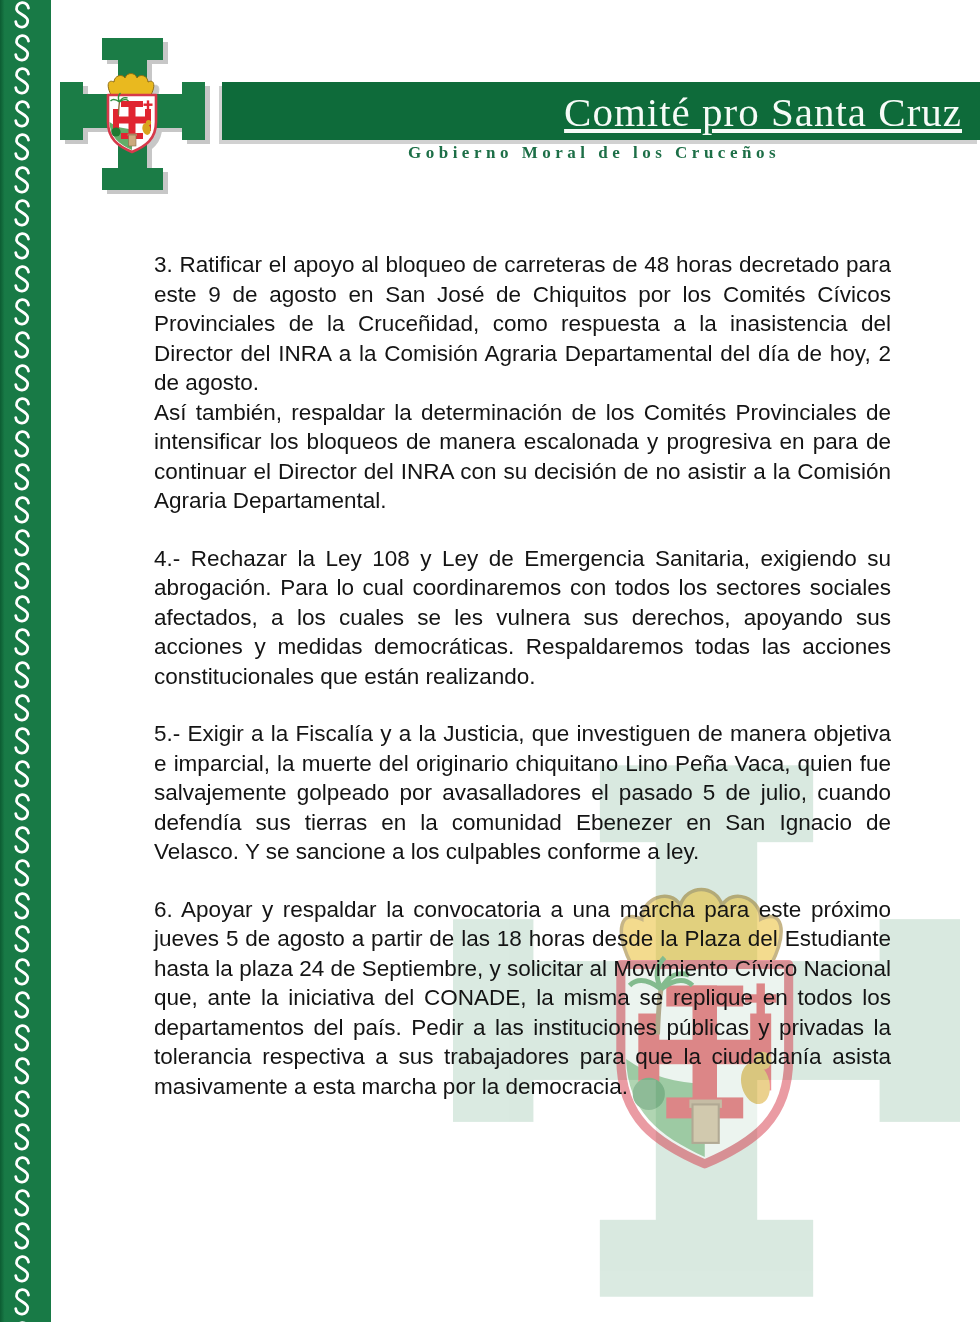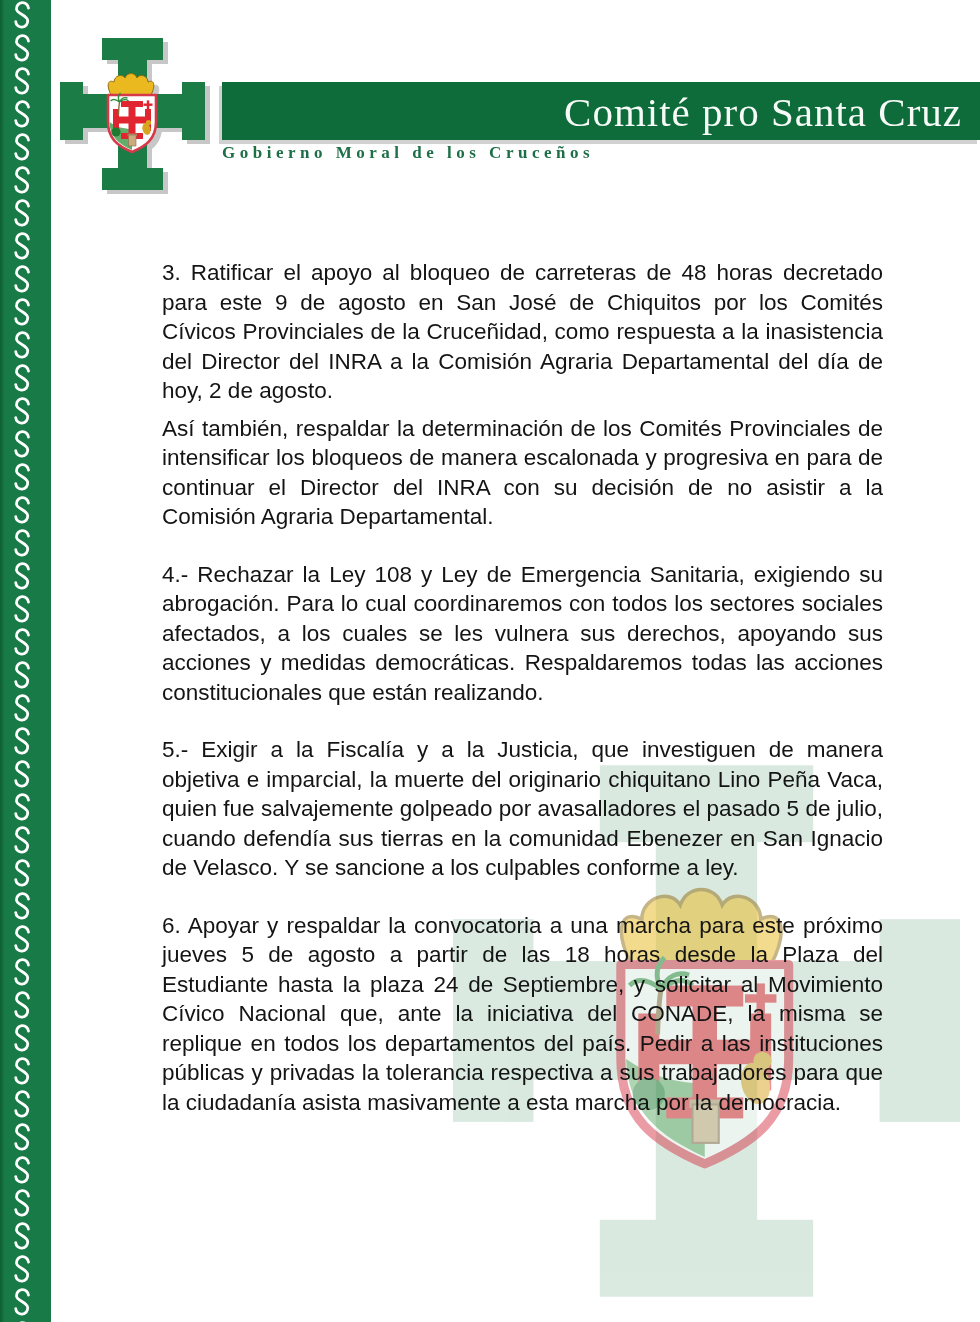--- a/index.html
+++ b/index.html
@@ -48,27 +48,28 @@
     padding-right: 18px;
     z-index: 2;
   }
   .banner-title {
     font-family: "Liberation Serif", serif;
     font-size: 41px;
     letter-spacing: 1px;
     color: #f6fbf7;
     white-space: nowrap;
     padding-top: 2px;
+    text-decoration: underline;
   }
 
   .subtitle {
     position: absolute;
     left: 222px; top: 143px;
     width: 744px;
-    text-align: left;
+    text-align: center;
     font-family: "Liberation Serif", serif;
     font-weight: bold;
     font-size: 17px;
     letter-spacing: 4.5px;
     color: #1d6f47;
     z-index: 2;
   }
 
   
   .watermark {
@@ -86,21 +87,21 @@
   .body-text {
     position: absolute;
     left: 154px; top: 250px;
     width: 737px;
     z-index: 2;
     font-size: 22.5px;
     line-height: 29.5px;
     color: #141414;
     text-align: justify;
   }
-  .body-text p { margin: 8px; }
+  .body-text p { margin: 0; }
   .body-text p.para-gap { margin-top: 28px; }
 </style>
 </head>
 <body>
 
 <div class="page">
 
   <div class="side-border">
     <svg viewBox="0 0 51 1322" preserveAspectRatio="none" xmlns="http://www.w3.org/2000/svg">
       <defs>

